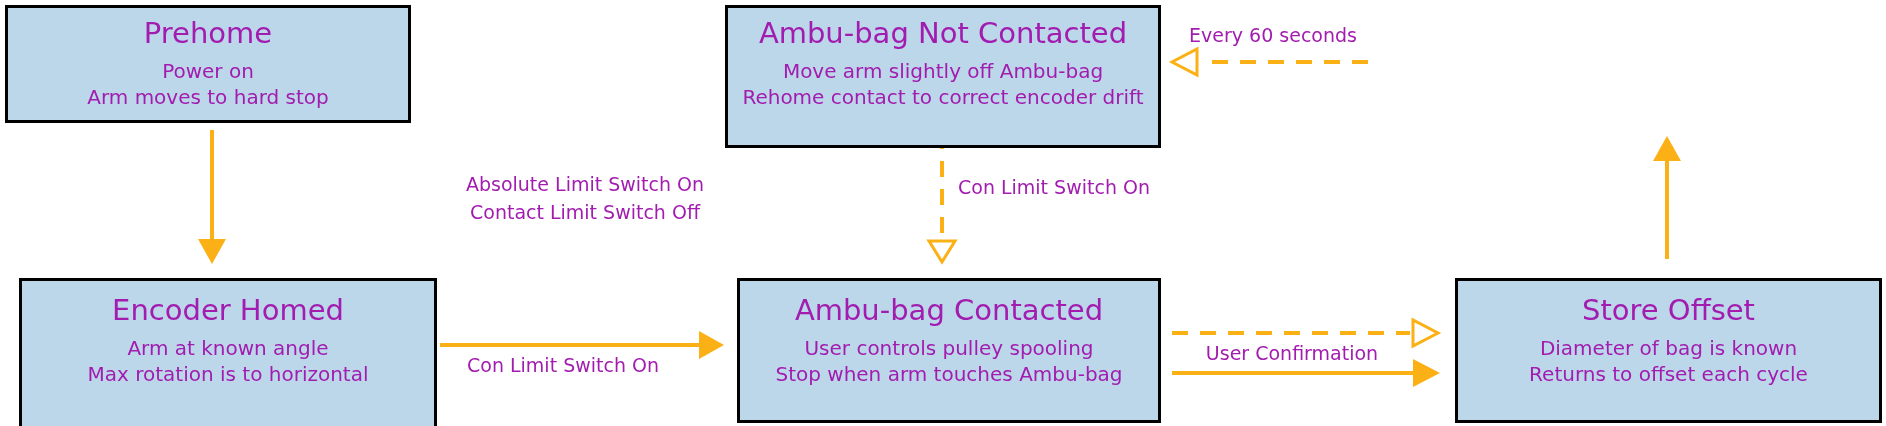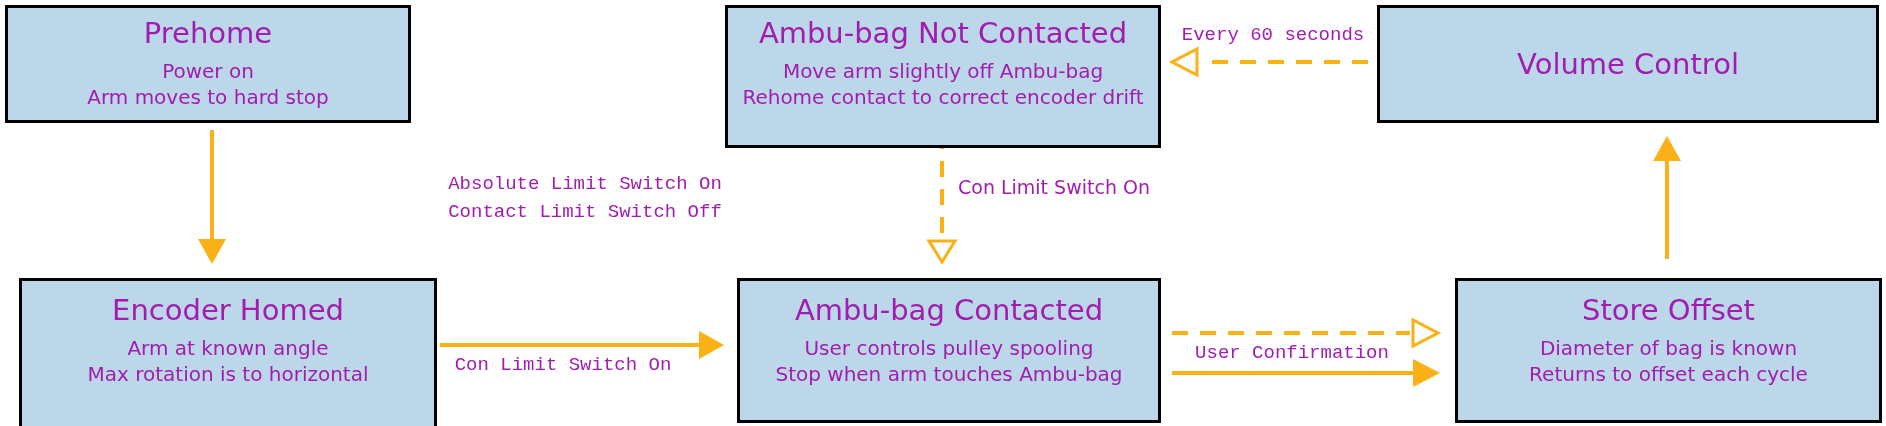--- a/index.html
+++ b/index.html
@@ -46,21 +46,21 @@
   #box-encoder        { left: 19px;    top: 278px; width: 418px; height: 169px; padding-top: 12px; }
   #box-ambu-contacted { left: 737px;  top: 278px; width: 424px; height: 145px; padding-top: 12px; text-align: right; }
   #box-store          { left: 1455px; top: 278px; width: 427px; height: 145px; padding-top: 12px; }
 
   .edge-label {
     position: absolute;
     font-size: 19px;
     line-height: 24px;
     white-space: nowrap;
   }
-  .edge-label.centered { transform: translateX(-50%); text-align: center; font-family: Liberation Mono, monospace; }
+  .edge-label.centered { transform: translateX(-50%); text-align: center; }
   #label-absolute  { left: 585px;  top: 170px; line-height: 28px; text-align: center; }
   #label-abs-off   { left: 566px;  top: 310px; }
   #label-con-on-h  { left: 563px;  top: 353px; }
   #label-con-on-v  { left: 958px;  top: 175px; }
   #label-every60   { left: 1273px; top: 23px;  }
   #label-userconf  { left: 1292px; top: 341px; }
 
   .arrow-line   { stroke: #FBB116; stroke-width: 4; fill: none; }
   .arrow-dashed { stroke-dasharray: 16 12; }
   .head-solid   { fill: #FBB116; stroke: none; }
@@ -114,23 +114,20 @@
     <div class="line">Power on</div>
     <div class="line">Arm moves to hard stop</div>
   </div>
 
   <div class="state-box" id="box-ambu-not">
     <div class="title">Ambu-bag Not Contacted</div>
     <div class="line">Move arm slightly off Ambu-bag</div>
     <div class="line">Rehome contact to correct encoder drift</div>
   </div>
 
-  <div class="state-box" id="box-volume">
-    <div class="title">Volume Control</div>
-  </div>
 
   <div class="state-box" id="box-encoder">
     <div class="title">Encoder Homed</div>
     <div class="line">Arm at known angle</div>
     <div class="line">Max rotation is to horizontal</div>
   </div>
 
   <div class="state-box" id="box-ambu-contacted">
     <div class="title">Ambu-bag Contacted</div>
     <div class="line">User controls pulley spooling</div>

